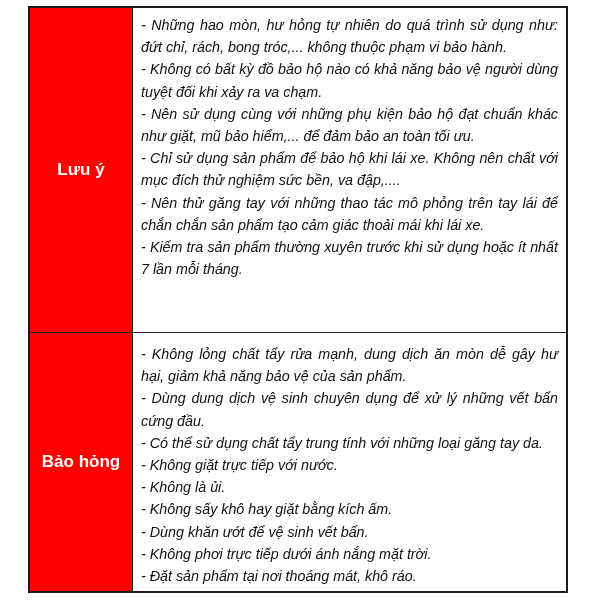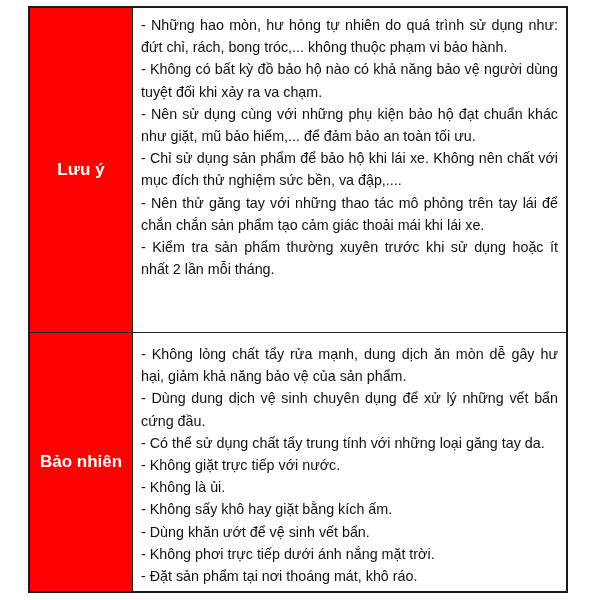--- a/index.html
+++ b/index.html
@@ -30,45 +30,45 @@
     .content {
       flex: 1;
       padding: 6px 8px 0 8px;
       font-family: "Liberation Sans", sans-serif;
       font-size: 14.3px;
       line-height: 22.2px;
       color: #111111;
       text-align: justify;
     }
     .r2 .content { padding-top: 10px; }
-    .content p { margin: 0; }
+    .content p { margin: 0; font-style: italic; }
   </style>
 </head>
 <body>
 
 <div class="tbl">
   <div class="row r1">
     <div class="label">
       <div>
         <span>Lưu ý</span>
       </div>
     </div>
     <div class="content">
       <p>- Những hao mòn, hư hỏng tự nhiên do quá trình sử dụng như: đứt chỉ, rách, bong tróc,... không thuộc phạm vi bảo hành.</p>
       <p>- Không có bất kỳ đồ bảo hộ nào có khả năng bảo vệ người dùng tuyệt đối khi xảy ra va chạm.</p>
       <p>- Nên sử dụng cùng với những phụ kiện bảo hộ đạt chuẩn khác như giặt, mũ bảo hiểm,... để đảm bảo an toàn tối ưu.</p>
       <p>- Chỉ sử dụng sản phẩm để bảo hộ khi lái xe. Không nên chất với mục đích thử nghiệm sức bền, va đập,....</p>
       <p>- Nên thử găng tay với những thao tác mô phỏng trên tay lái để chắn chắn sản phẩm tạo cảm giác thoải mái khi lái xe.</p>
-      <p>- Kiểm tra sản phẩm thường xuyên trước khi sử dụng hoặc ít nhất 2 lần mỗi tháng.</p>
+      <p>- Kiểm tra sản phẩm thường xuyên trước khi sử dụng hoặc ít nhất 7 lần mỗi tháng.</p>
     </div>
   </div>
   <div class="row r2">
     <div class="label">
       <div>
-        <span>Bảo nhiên</span>
+        <span>Bảo hỏng</span>
       </div>
     </div>
     <div class="content">
       <p>- Không lỏng chất tẩy rửa mạnh, dung dịch ăn mòn dễ gây hư hại, giảm khả năng bảo vệ của sản phẩm.</p>
       <p>- Dùng dung dịch vệ sinh chuyên dụng để xử lý những vết bẩn cứng đầu.</p>
       <p>- Có thể sử dụng chất tẩy trung tính với những loại găng tay da.</p>
       <p>- Không giặt trực tiếp với nước.</p>
       <p>- Không là ủi.</p>
       <p>- Không sấy khô hay giặt bằng kích ấm.</p>
       <p>- Dùng khăn ướt để vệ sinh vết bẩn.</p>

